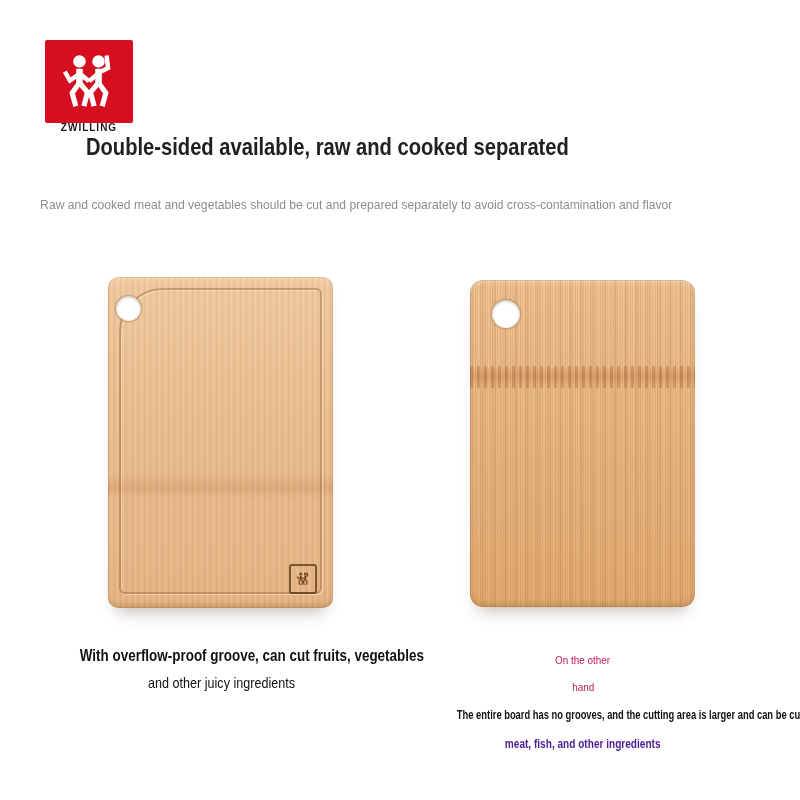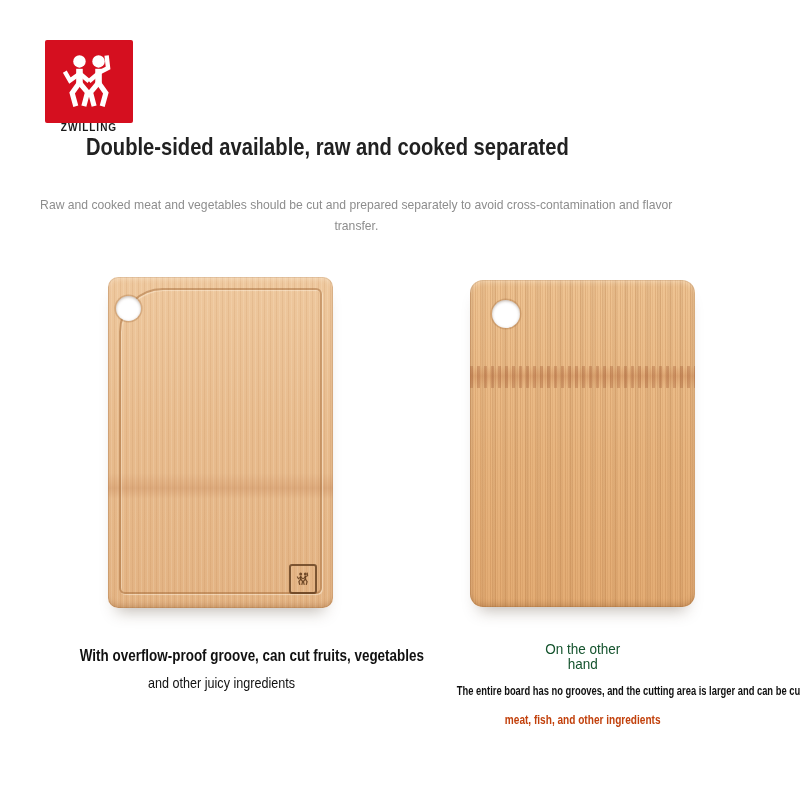--- a/index.html
+++ b/index.html
@@ -81,23 +81,23 @@
   }
   .stamp svg{width:16px;height:16px;display:block;}
 
   
   .caption-left{left:47px;top:641px;width:350px;}
   .caption-left .big-label{font-size:30px;font-weight:bold;color:#3c3c3c;line-height:34px;}
   .caption-left .desc1{margin-top:5px;font-size:16px;font-weight:bold;color:#111111;line-height:20px;}
   .caption-left .desc2{margin-top:7px;font-size:15px;font-weight:normal;color:#111111;line-height:19px;}
 
   .caption-right{left:408px;top:641px;width:350px;}
-  .caption-right .small-label{font-size:15px;color:#14532d;line-height:15px;}
+  .caption-right .small-label{font-size:11px;color:#be185d;line-height:15px;margin-top:12px;}
   .caption-right .desc1{margin-top:13px;font-size:12px;font-weight:bold;color:#111111;line-height:14px;}
-  .caption-right .desc2{margin-top:15px;font-size:12px;font-weight:bold;color:#c2410c;line-height:14px;}
+  .caption-right .desc2{margin-top:15px;font-size:12px;font-weight:bold;color:#4c1d95;line-height:14px;}
 </style>
 </head>
 <body>
 
 <svg width="0" height="0" style="position:absolute" aria-hidden="true">
   <defs>
     <g id="twins" fill="none" stroke="currentColor">
 
       <circle cx="32" cy="15" r="8.5" fill="currentColor" stroke="none"></circle>
       <path d="M32,25 L32,45" stroke-width="9"></path>
@@ -124,21 +124,20 @@
   </span>
 </div>
 <div class="abs wordmark">ZWILLING</div>
 
 <h1 class="abs center headline" style="margin:0;">
   <span class="cond">Double-sided available, raw and cooked separated</span>
 </h1>
 
 <div class="abs center subtitle">
   <div><span class="cond90">Raw and cooked meat and vegetables should be cut and prepared separately to avoid cross-contamination and flavor</span></div>
-  <div><span class="cond90">transfer.</span></div>
 </div>
 
 <div class="abs board board-left">
   <div class="seam seam-left"></div>
   <div class="groove"></div>
   <div class="hole hole-left"></div>
   <div class="stamp">
     <svg viewBox="0 0 90 86">
         <use href="#twins"></use>
       </svg>

